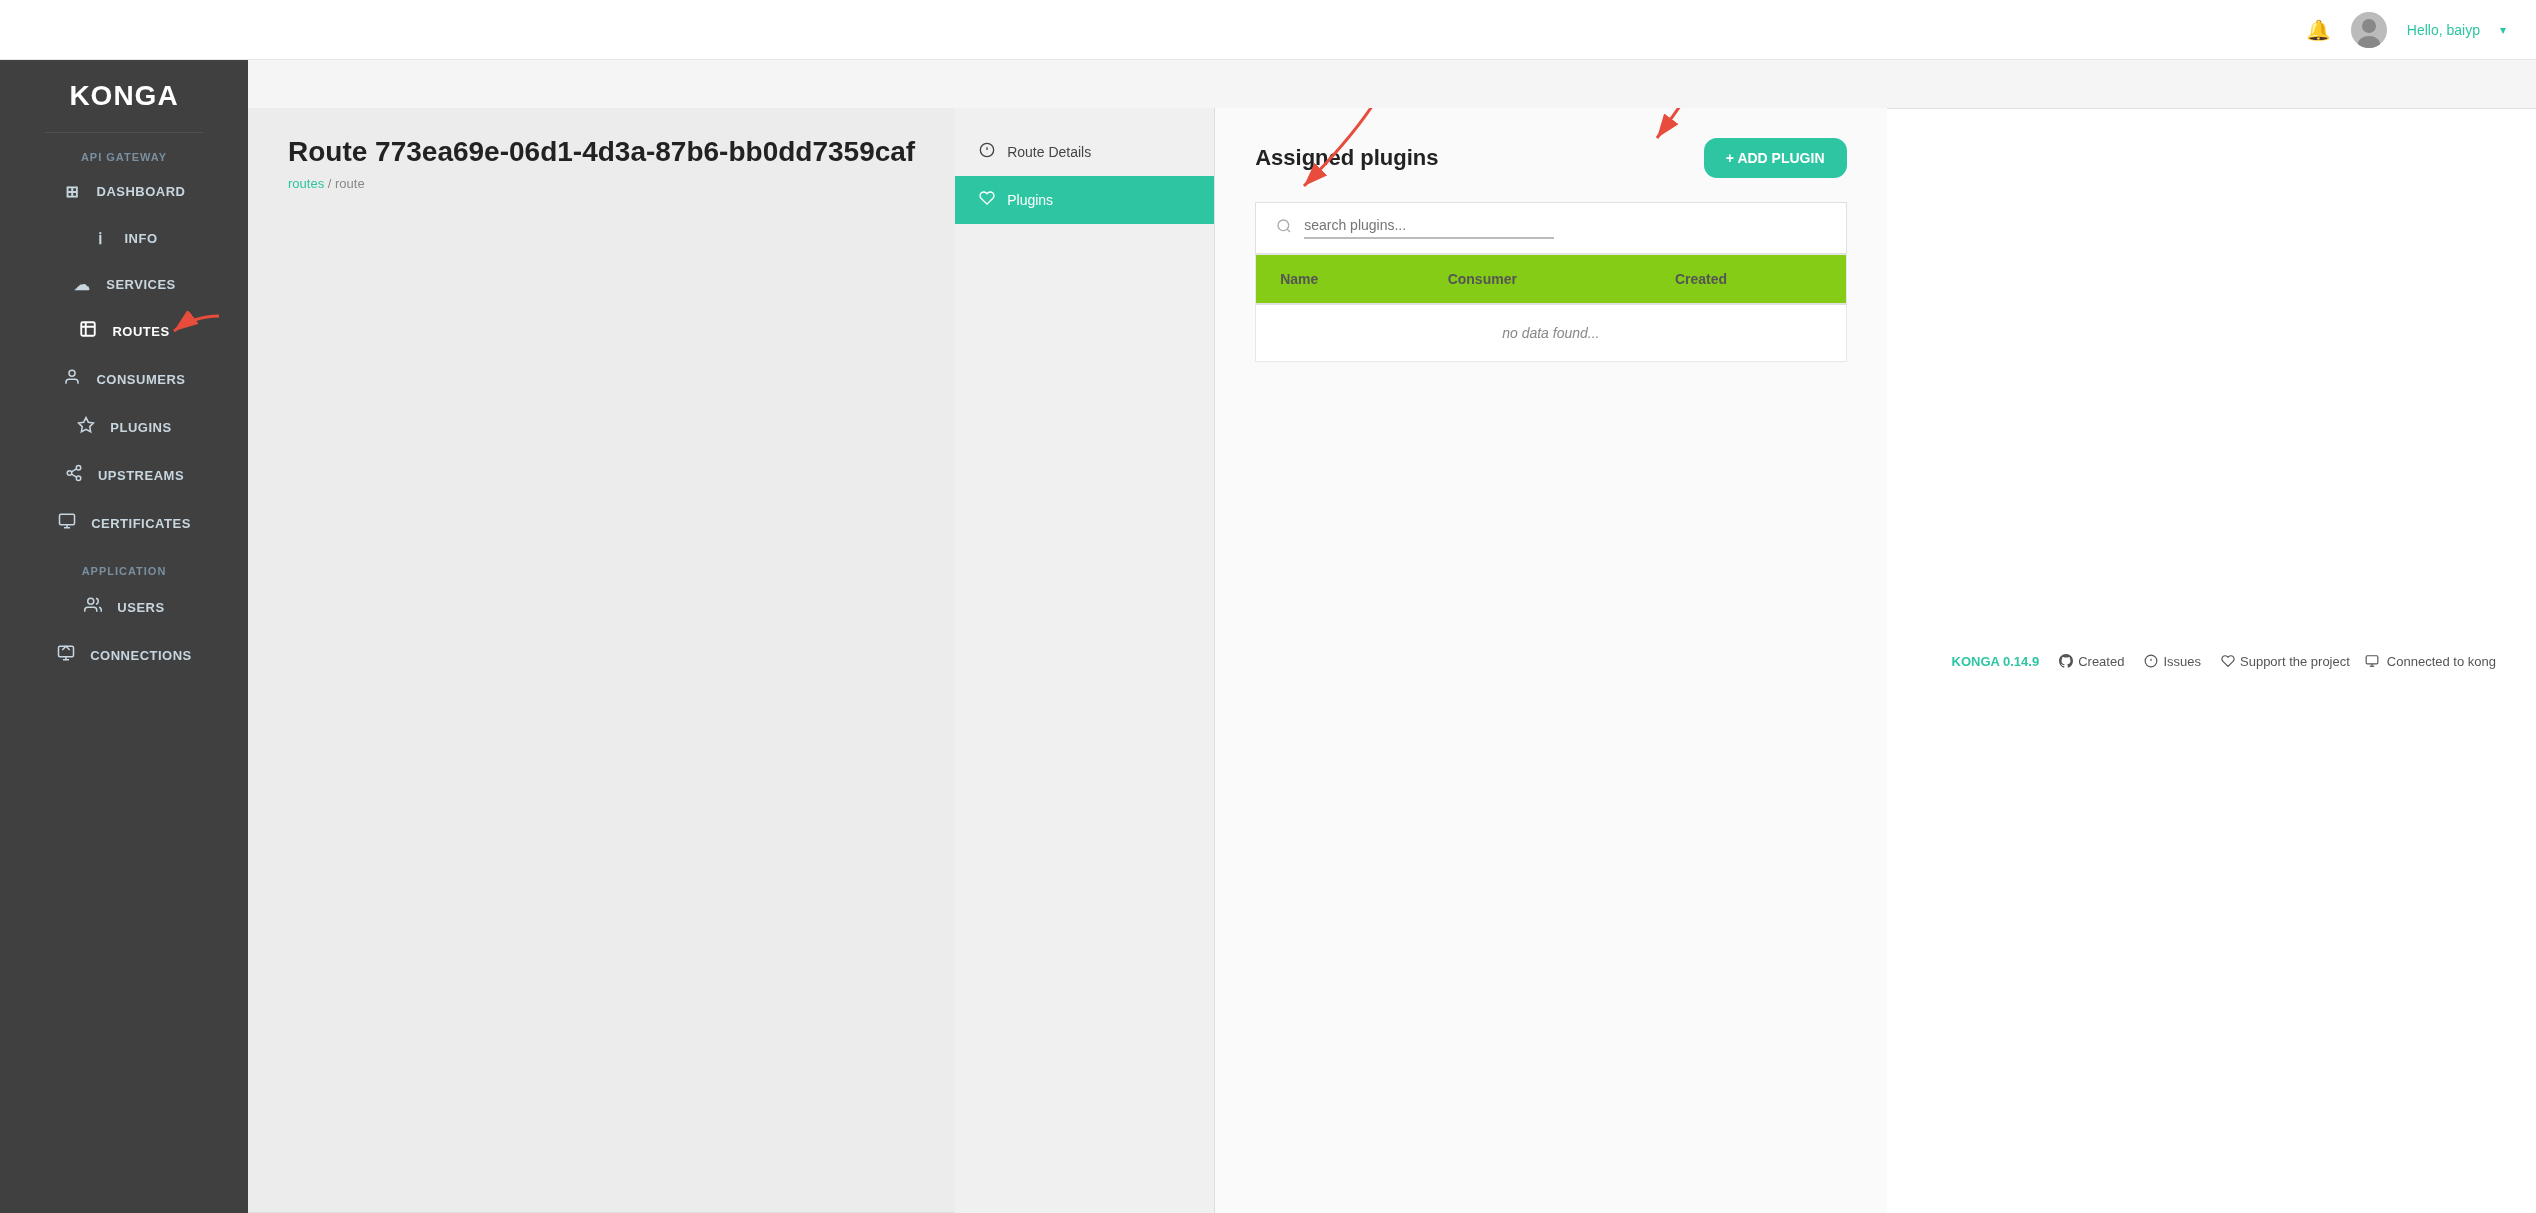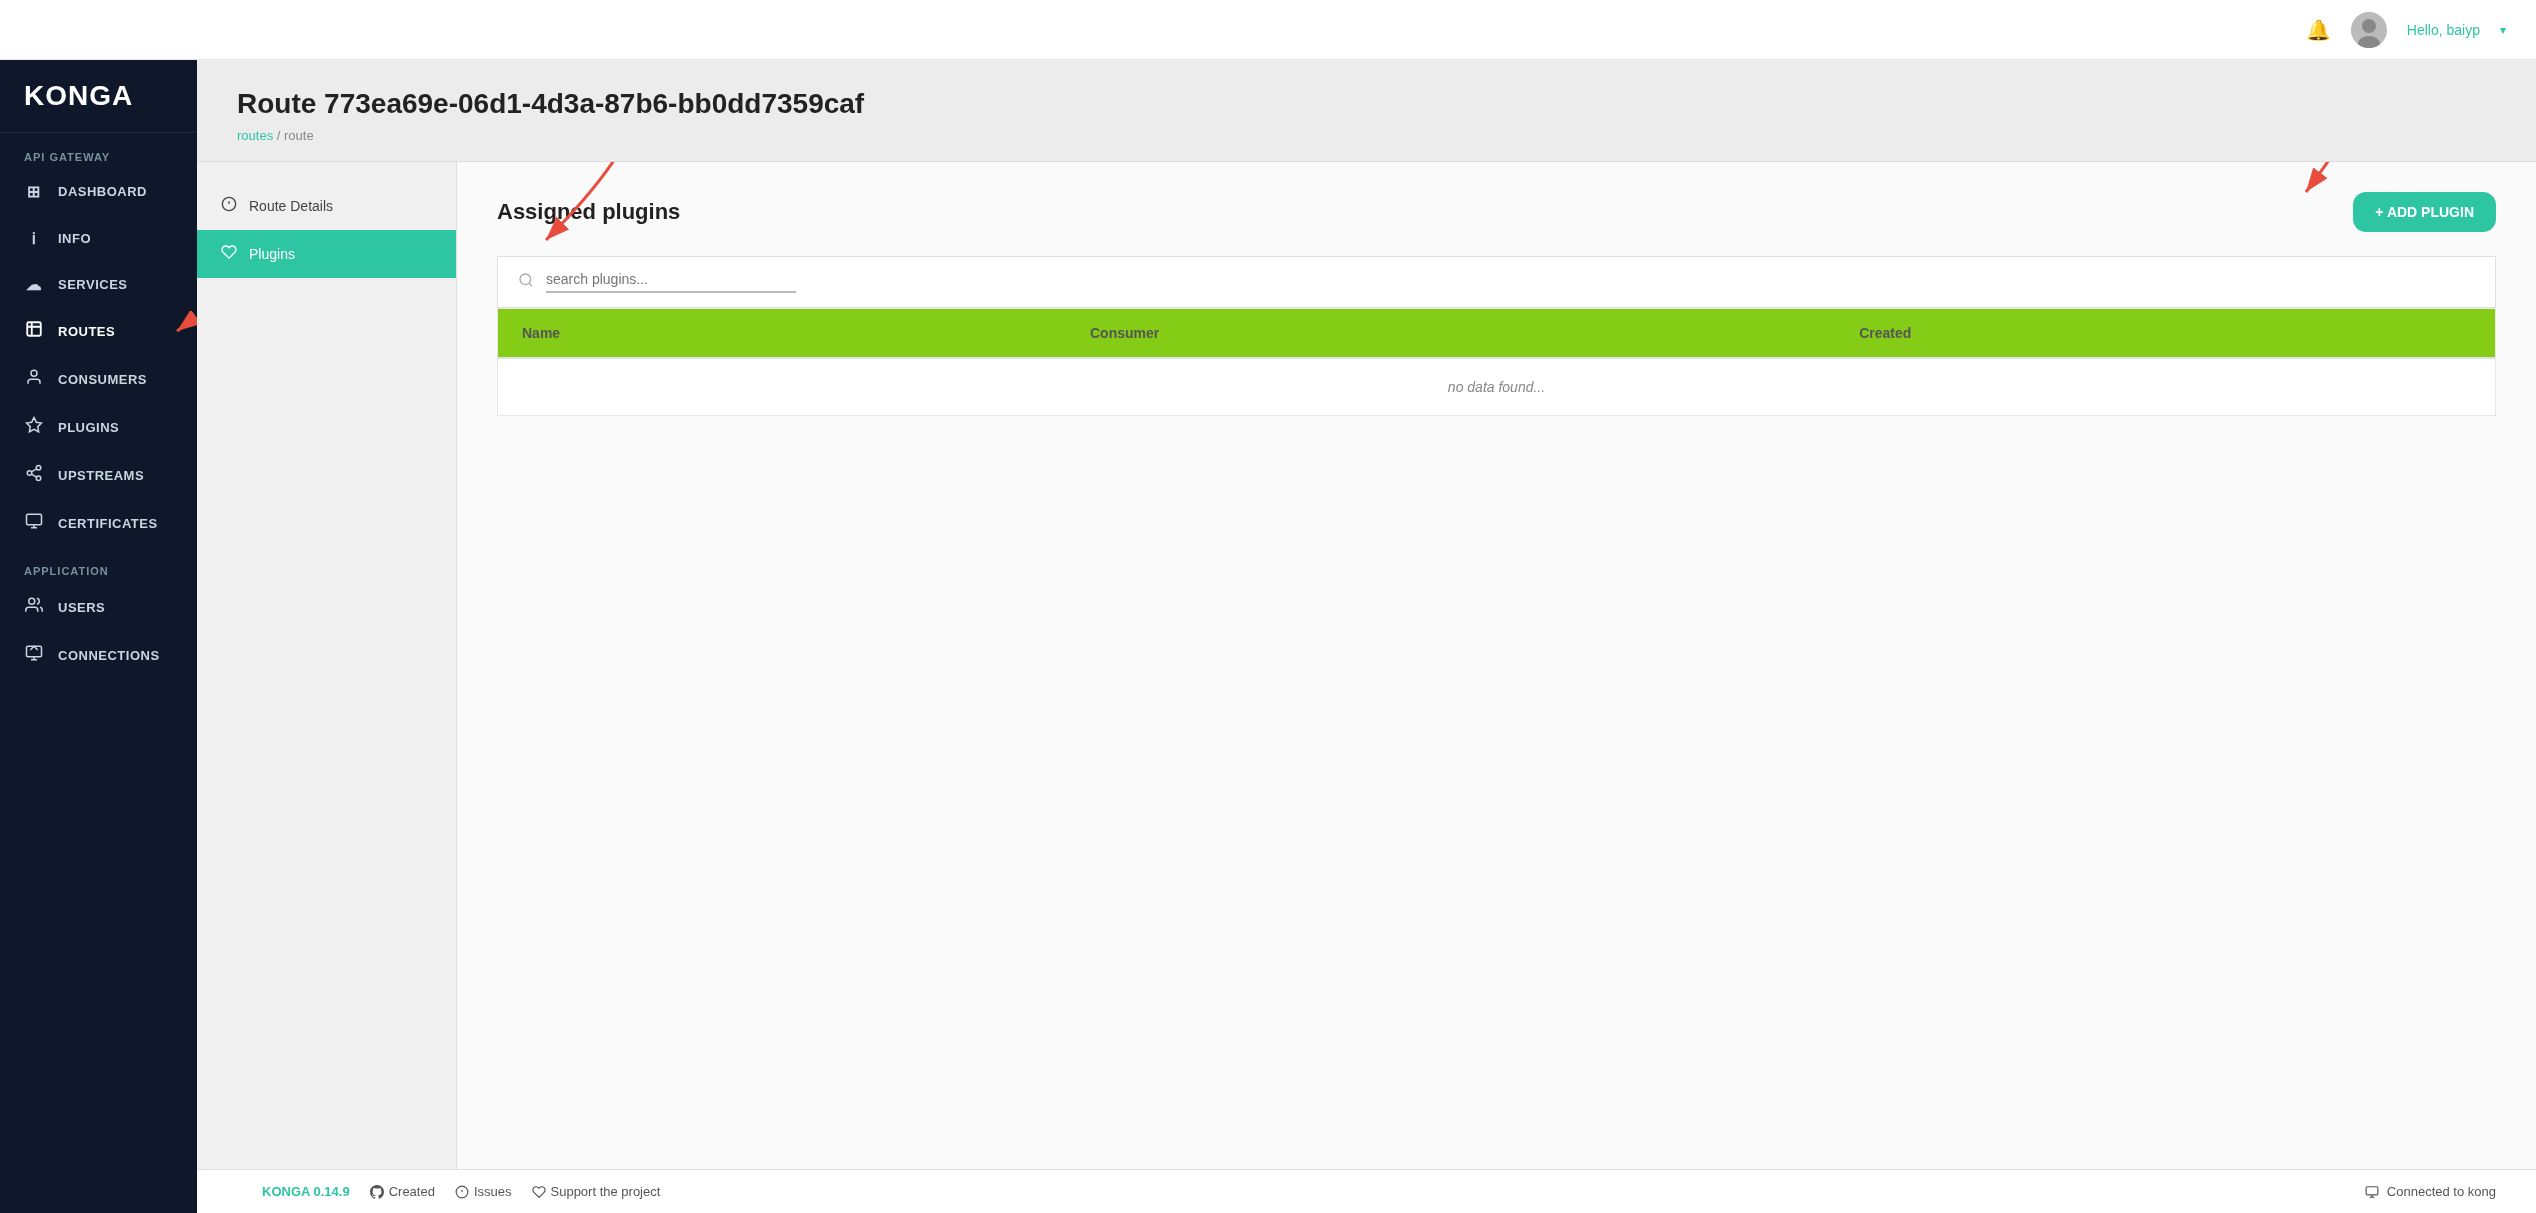--- a/index.html
+++ b/index.html
@@ -4,37 +4,37 @@
   <style>
     * { margin: 0; padding: 0; box-sizing: border-box; }
     body { font-family: 'Segoe UI', Arial, sans-serif; background: #f5f5f5; display: flex; flex-direction: column; height: 100vh; overflow: hidden; }
 
     
     .app-wrapper { display: flex; flex-direction: column; height: 100vh; }
     .top-bar { background: #fff; height: 60px; display: flex; align-items: center; justify-content: flex-end; padding: 0 30px; border-bottom: 1px solid #e8e8e8; flex-shrink: 0; }
     .main-layout { display: flex; flex: 1; overflow: hidden; }
 
     
-    .sidebar { width: 197px; background: #0f172a; color: #fff; display: flex; flex-direction: column; flex-shrink: 0; overflow-y: auto; }
+    .sidebar { width: 248px; background: #404040; color: #fff; display: flex; flex-direction: column; flex-shrink: 0; overflow-y: auto; align-items: center; }
     .sidebar-logo { padding: 20px 24px; font-size: 28px; font-weight: 900; color: #fff; letter-spacing: 1px; border-bottom: 1px solid rgba(255,255,255,0.08); }
     .sidebar-section-label { font-size: 11px; color: #7a8fa0; padding: 18px 24px 6px; letter-spacing: 1px; font-weight: 600; }
     .sidebar-item { display: flex; align-items: center; gap: 14px; padding: 13px 24px; color: #c8d6e0; font-size: 13px; font-weight: 600; letter-spacing: 0.5px; cursor: pointer; text-decoration: none; }
     .sidebar-item.active { color: #fff; }
     .sidebar-icon { font-size: 16px; width: 20px; text-align: center; }
 
     
     .top-bar-right { display: flex; align-items: center; gap: 20px; }
     .bell-icon { font-size: 20px; color: #2dc5a2; cursor: pointer; }
     .user-avatar { width: 36px; height: 36px; border-radius: 50%; background: #ccc; display: flex; align-items: center; justify-content: center; overflow: hidden; }
     .user-avatar svg { width: 36px; height: 36px; }
     .user-name { color: #2dc5a2; font-size: 14px; cursor: pointer; }
     .dropdown-arrow { color: #2dc5a2; font-size: 12px; }
 
     
-    .main-content { flex: 1; display: flex; flex-direction: column; overflow: hidden; }
+    .main-content { flex: 1; display: flex; overflow: hidden; margin-top: 48px; }
     .page-header { background: #ececec; padding: 28px 40px 18px; border-bottom: 1px solid #ddd; }
     .page-title { font-size: 28px; font-weight: 700; color: #222; margin-bottom: 8px; }
     .breadcrumb { font-size: 13px; color: #888; }
     .breadcrumb a { color: #2dc5a2; text-decoration: none; }
 
     
     .content-area { display: flex; flex: 1; overflow: hidden; }
 
     
     .left-panel { width: 260px; background: #f0f0f0; padding: 20px 0; flex-shrink: 0; border-right: 1px solid #ddd; }

